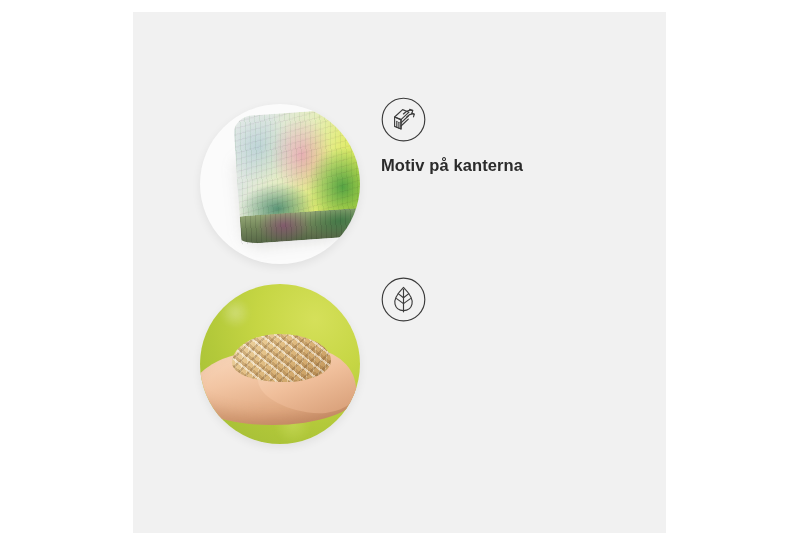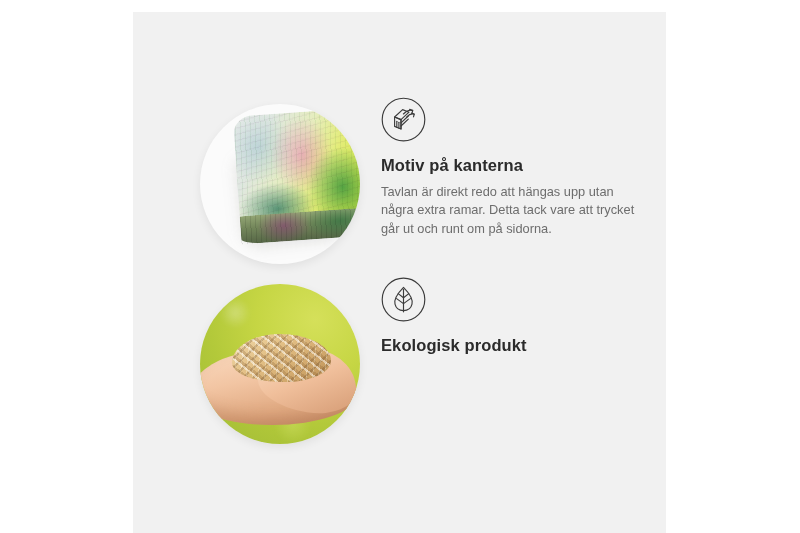--- a/index.html
+++ b/index.html
@@ -242,21 +242,20 @@
             <path d="M17.9 25.2 L17.9 31.2"></path>
             <path d="M20.0 25.9 L27.3 19.0"></path>
             <path d="M20.0 29.0 L27.3 22.1"></path>
             <path d="M22.4 17.0 C25.6 13.5, 28.6 12.7, 31.3 13.6"></path>
             <path d="M28.6 12.4 L31.8 13.4 L30.9 16.6"></path>
             <path d="M25.6 20.2 C28.4 17.2, 30.8 16.5, 32.9 17.2"></path>
             <path d="M30.5 16.1 L33.3 17.0 L32.5 19.8"></path>
           </svg>
         </span>
         <h2 class="feature-title">Motiv på kanterna</h2>
-        <p class="feature-body">Tavlan är direkt redo att hängas upp utan några extra ramar. Detta tack vare att trycket går ut och runt om på sidorna.</p>
       </div>
     </div>
 
     <div class="feature feature-2">
 
       <div class="circle-wrap">
         <div class="circle photo-eco">
           <div class="eco-bokeh"></div>
           <div class="hand"></div>
           <div class="hand-2"></div>
@@ -269,18 +268,17 @@
           <svg width="45" height="45" viewBox="0 0 45 45" fill="none" stroke="#3c3c3c" stroke-width="1.15" stroke-linecap="round" stroke-linejoin="round">
             <circle cx="22.5" cy="22.5" r="21.3"></circle>
             <path d="M22.5 10.4 C29.4 17.4, 32.0 23.0, 31.0 27.2 C30.1 31.1, 26.6 33.6, 22.5 33.6 C18.4 33.6, 14.9 31.1, 14.0 27.2 C13.0 23.0, 15.6 17.4, 22.5 10.4 Z"></path>
             <path d="M22.5 12.2 L22.5 34.8"></path>
             <path d="M22.5 20.8 L17.2 16.6"></path>
             <path d="M22.5 20.8 L27.8 16.6"></path>
             <path d="M22.5 26.6 L15.6 21.6"></path>
             <path d="M22.5 26.6 L29.4 21.6"></path>
           </svg>
         </span>
-        <h2 class="feature-title">Ekologisk produkt</h2>
       </div>
     </div>
 
   </div>
 </div>
 
 </body></html>

